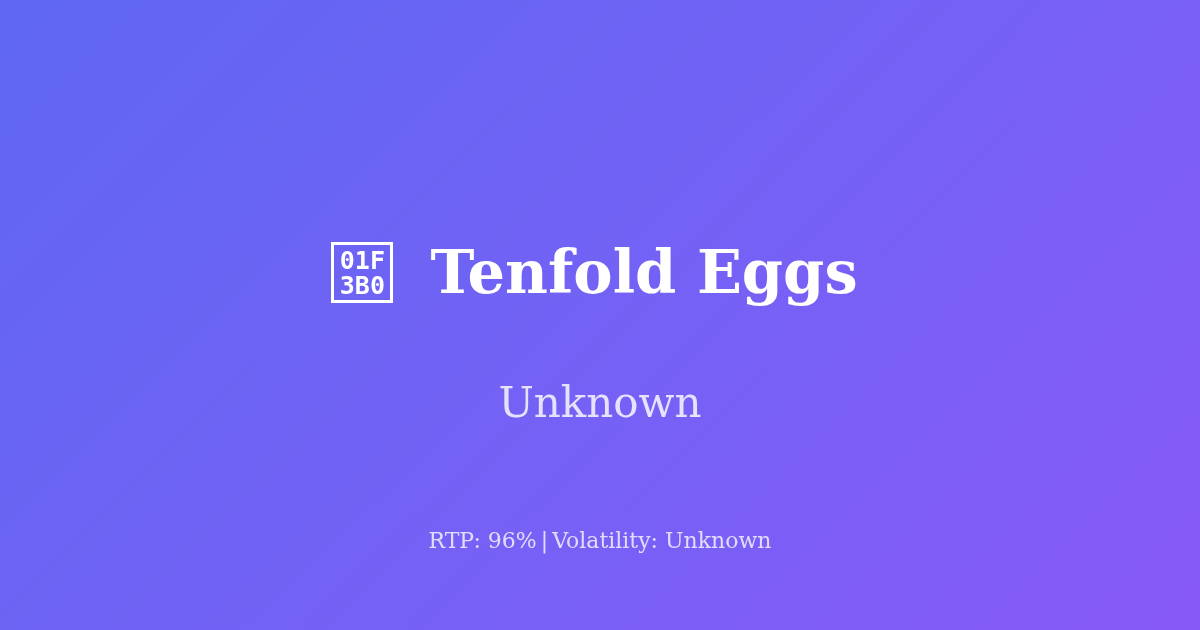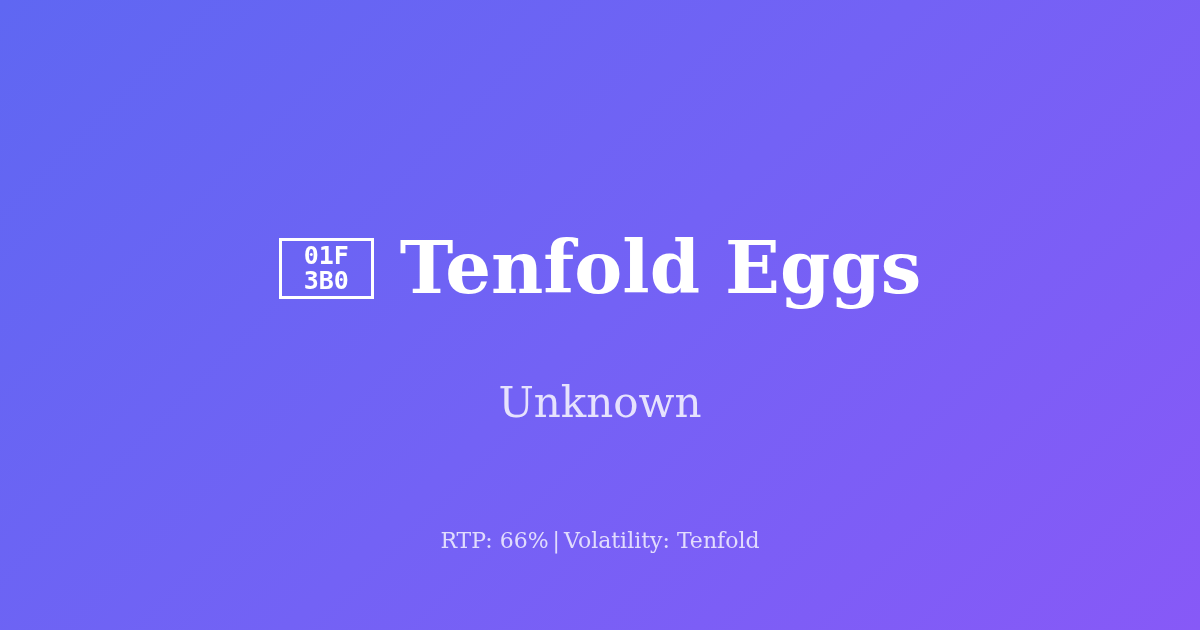--- a/index.html
+++ b/index.html
@@ -36,44 +36,44 @@
     display: flex;
     align-items: center;
     justify-content: center;
     gap: 26px;
     white-space: nowrap;
   }
 
   
   .tofu-glyph {
     box-sizing: border-box;
-    width: 95px;
+    width: 62px;
     height: 61px;
     border: 3px solid #ffffff;
     display: flex;
     flex-direction: column;
     align-items: center;
     justify-content: center;
     font-family: "DejaVu Sans Mono", "Liberation Mono", monospace;
     color: #ffffff;
     line-height: 1.0;
     letter-spacing: 0px;
     padding: 2px 20px;
   }
   .tofu-glyph .codepoint-line {
     font-size: 25px;
     font-weight: 700;
     display: block;
   }
 
   .game-title {
-    margin: 0;
+    margin: 11px;
     font-family: "DejaVu Serif", "Liberation Serif", serif;
     font-weight: 700;
-    font-size: 72px;
+    font-size: 59px;
     line-height: 1;
     color: #ffffff;
     letter-spacing: 0px;
   }
 
   
   .provider {
     position: absolute;
     left: 0;
     right: 0;
@@ -114,16 +114,16 @@
       <span class="codepoint-line">01F</span>
       <span class="codepoint-line">3B0</span>
     </span>
 
     <h1 class="game-title">Tenfold Eggs</h1>
   </div>
 
   <p class="provider">Unknown</p>
 
   <p class="meta-line">
-    <span>RTP: 66%</span><span class="meta-sep">|</span><span>Volatility: Tenfold</span>
+    <span>RTP: 96%</span><span class="meta-sep">|</span><span>Volatility: Unknown</span>
   </p>
 
 </div>
 
 </body></html>

